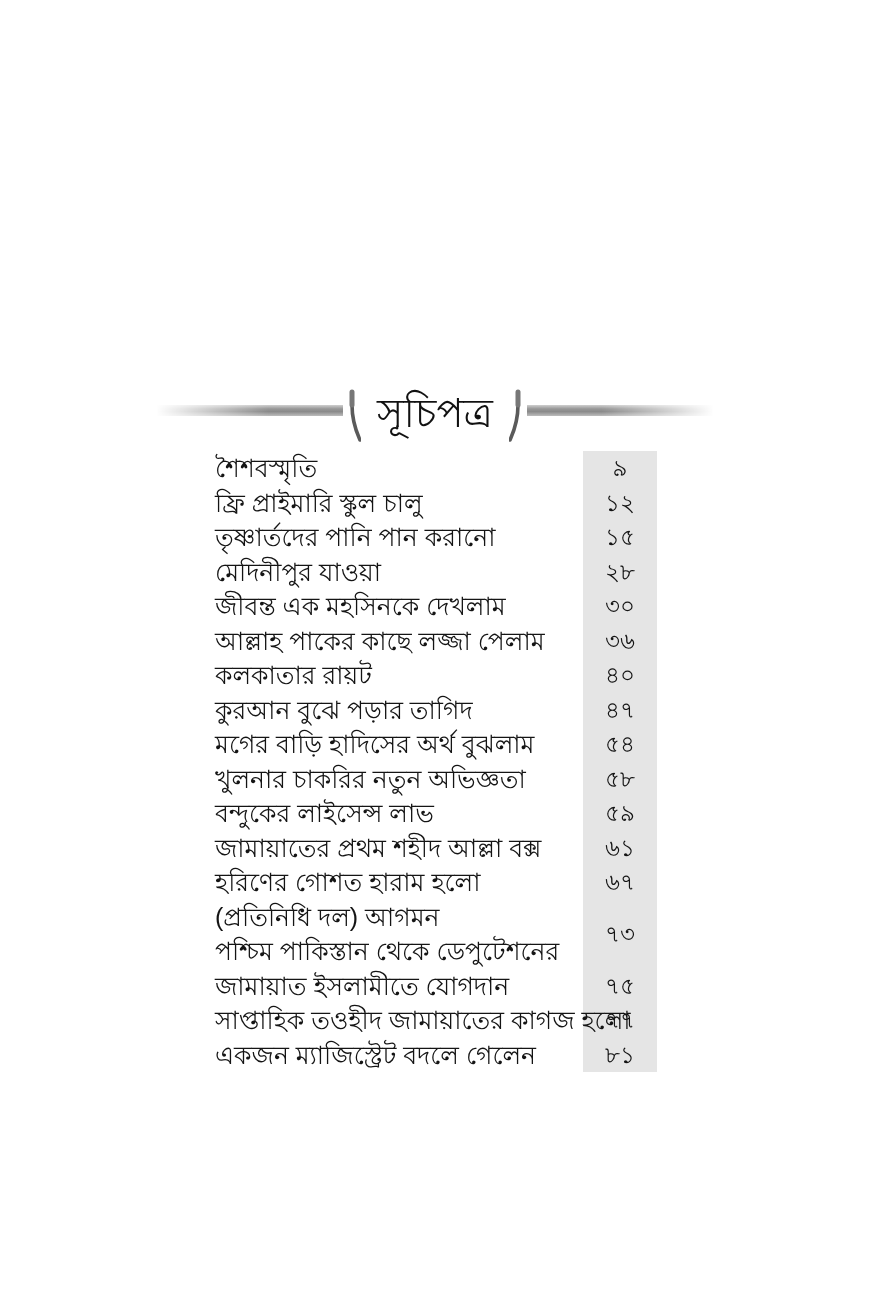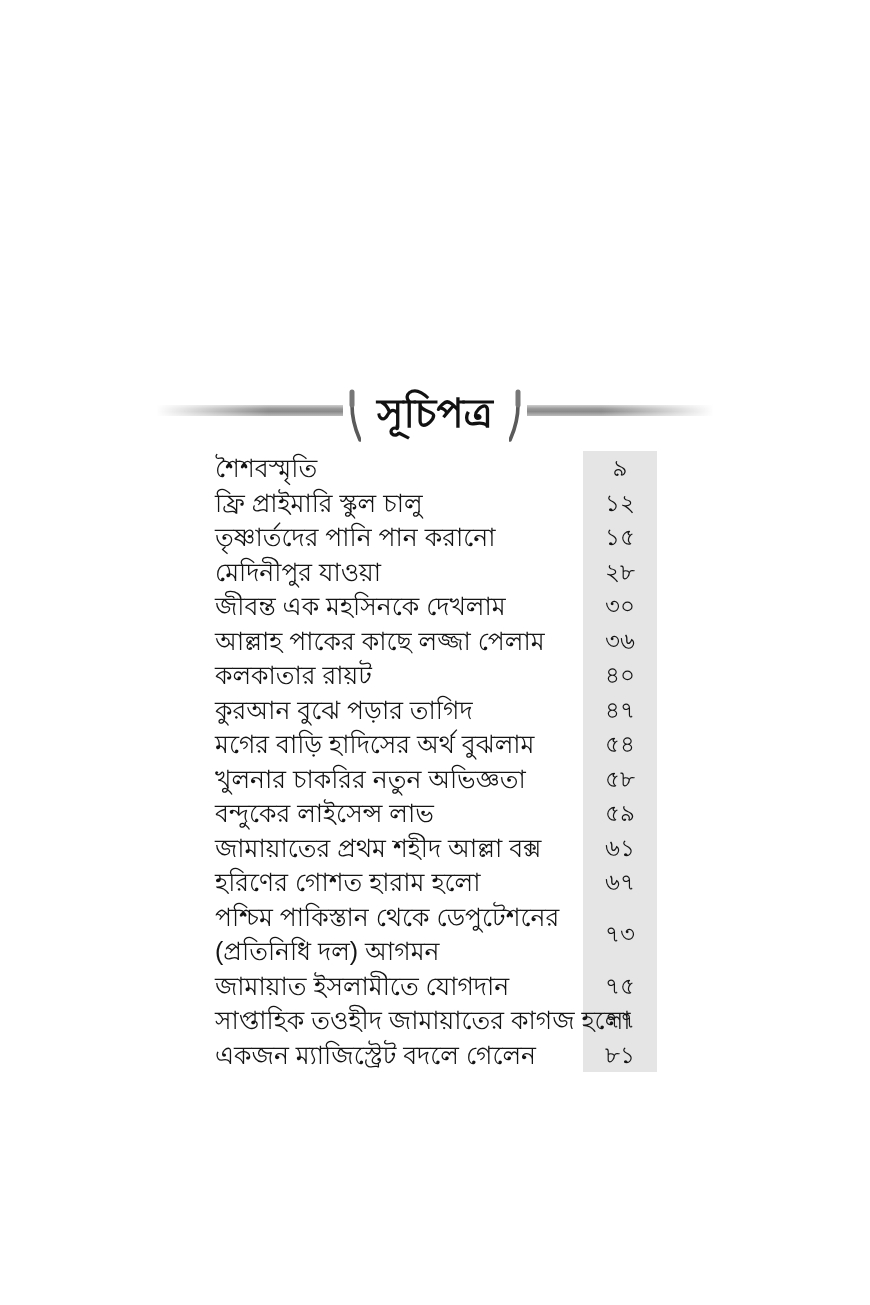--- a/index.html
+++ b/index.html
@@ -45,21 +45,21 @@
   .bracket {
     width: 22px;
     height: 54px;
     flex: 0 0 auto;
   }
   .bracket-left  { margin-right: 10px; margin-left: -4px; }
   .bracket-right { margin-left: 10px; margin-right: -4px; }
 
   .toc-title {
     font-size: 40px;
-    font-weight: 700;
+    font-weight: 400;
     color: #111111;
     line-height: 1;
     padding: 0 6px 6px 6px;
     white-space: nowrap;
   }
 
   
   .toc-list {
     position: absolute;
     top: 451px;
@@ -196,22 +196,22 @@
         <div class="row-page">৬১</div>
       </div>
       <div class="row">
         <div class="row-title">
           <div class="title-line">হরিণের গোশত হারাম হলো</div>
         </div>
         <div class="row-page">৬৭</div>
       </div>
       <div class="row">
         <div class="row-title">
+          <div class="title-line">(প্রতিনিধি দল) আগমন</div>
           <div class="title-line">পশ্চিম পাকিস্তান থেকে ডেপুটেশনের</div>
-          <div class="title-line">(প্রতিনিধি দল) আগমন</div>
         </div>
         <div class="row-page">৭৩</div>
       </div>
       <div class="row">
         <div class="row-title">
           <div class="title-line">জামায়াত ইসলামীতে যোগদান</div>
         </div>
         <div class="row-page">৭৫</div>
       </div>
       <div class="row">

